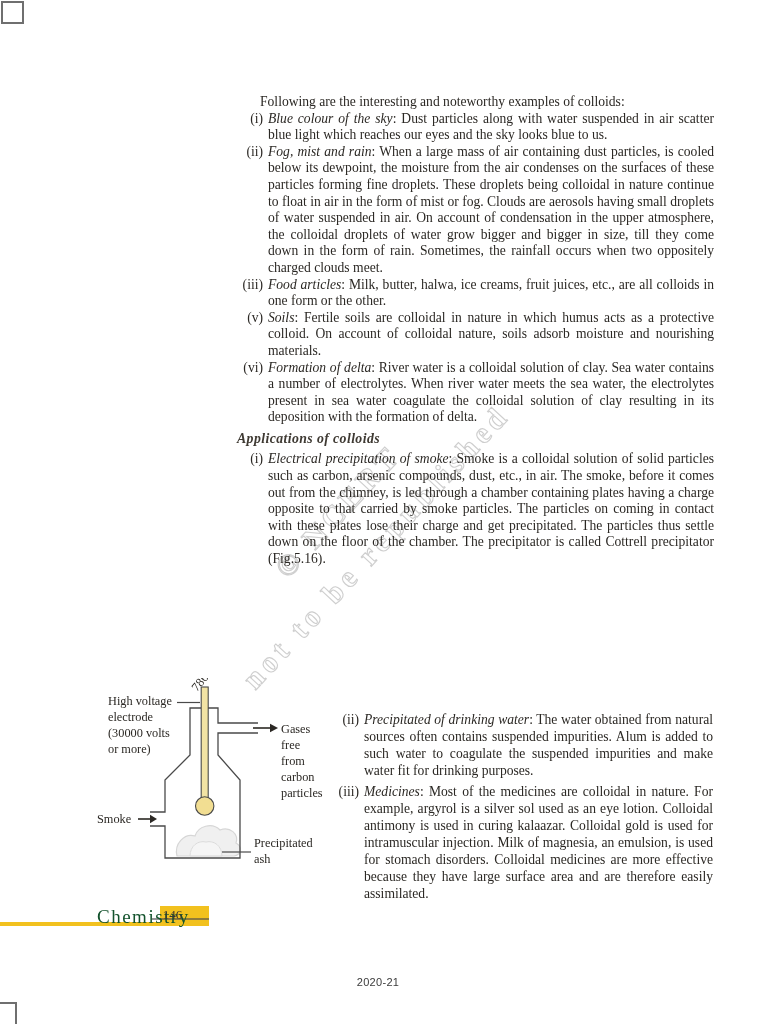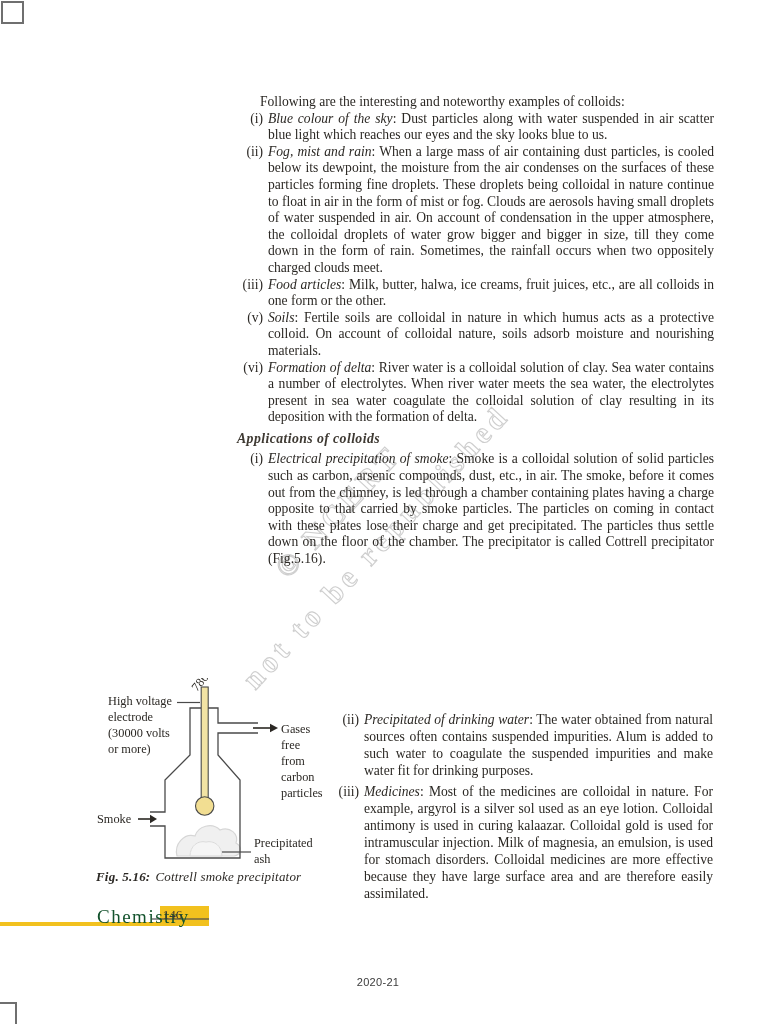--- a/index.html
+++ b/index.html
@@ -136,23 +136,20 @@
     <text x="188" y="55">Gases</text>
     <text x="188" y="71">free</text>
     <text x="188" y="87">from</text>
     <text x="188" y="103">carbon</text>
     <text x="188" y="119">particles</text>
     <text x="4" y="145">Smoke</text>
     <text x="161" y="169">Precipitated</text>
     <text x="161" y="185">ash</text>
   </svg>
 
-  <p class="fig-caption">
-    <i class="cap-label" style="font-weight:bold;">Fig. 5.16:</i><i>Cottrell smoke precipitator</i>
-  </p>
 
   <div class="footer-rule"></div>
   <div class="footer-box"></div>
   <div class="footer-underline"></div>
   <span class="footer-subject">Chemistry</span>
   <span class="footer-page">146</span>
 
   <div class="edition-year">2020-21</div>
 
 </div>

